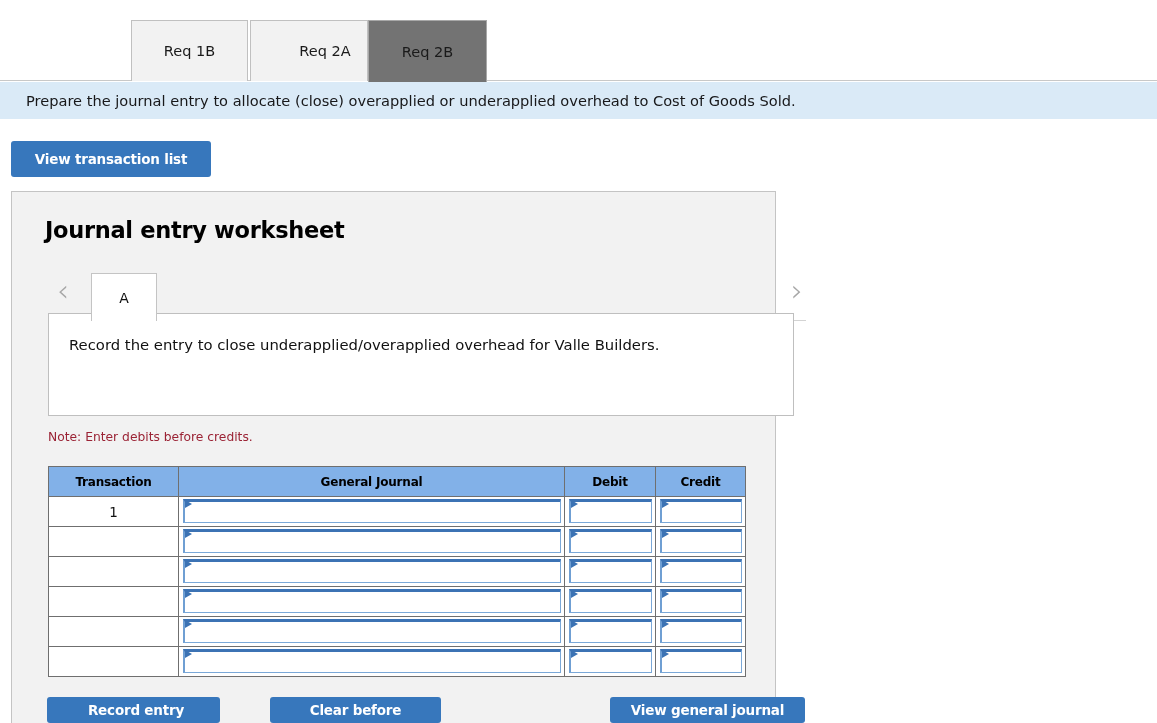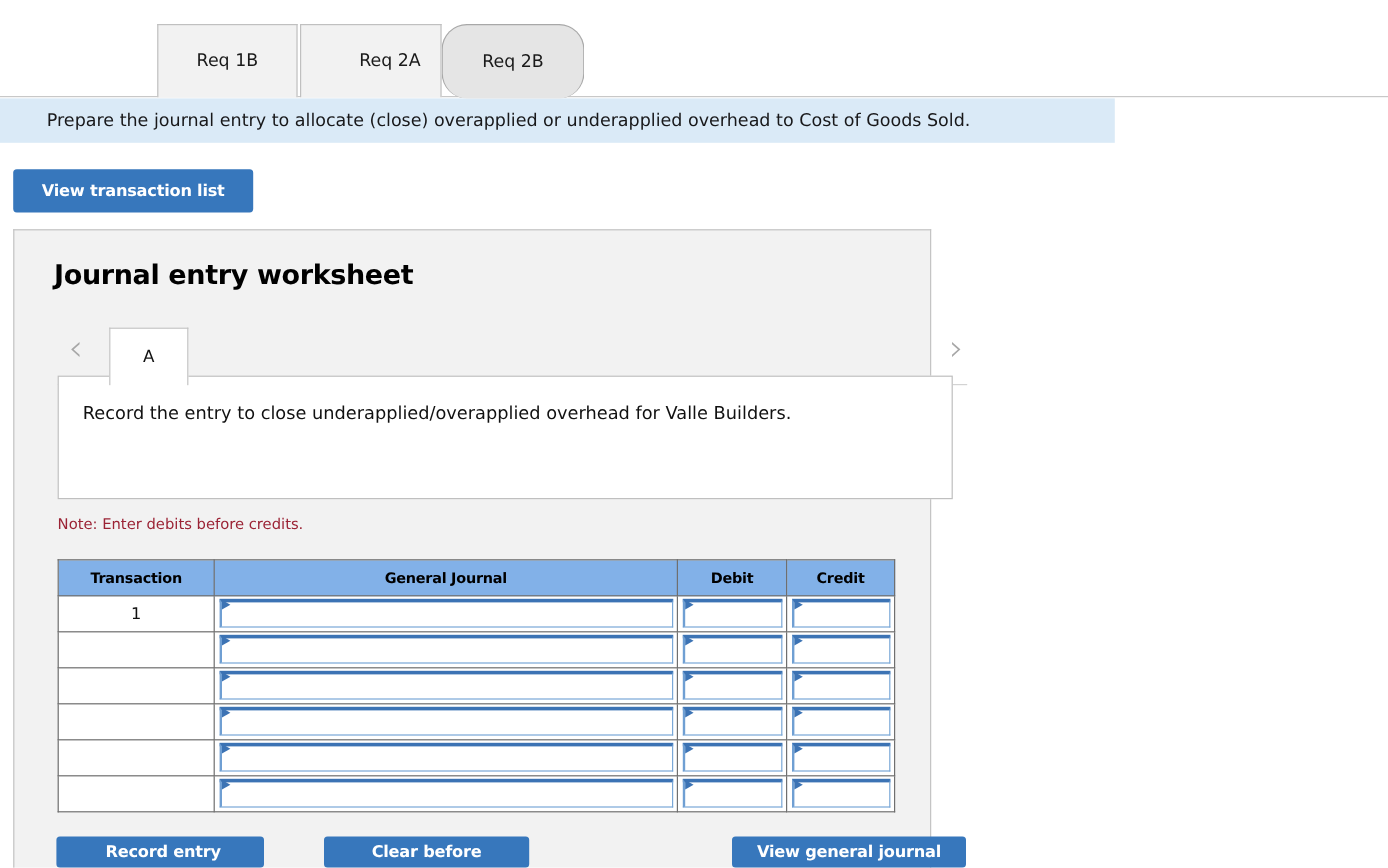--- a/index.html
+++ b/index.html
@@ -25,34 +25,33 @@
     position: absolute; top: 20px; height: 61px;
     border: 1px solid #c0c0c0;
     border-bottom: none;
     background: #f2f2f2;
     display: flex; align-items: center; justify-content: center;
     font-size: 14.5px; color: #1a1a1a;
     cursor: pointer;
     z-index: 1;
   }
   .tab.active {
-    background: #e5e5e5;
+    background: #737373;
     border-color: #a8a8a8;
     height: 62px;
     z-index: 3;
-    border-radius: 21px;
   }
 
   
   #instruction-bar {
     position: absolute; left: 0; top: 82px;
-    width: 929px; height: 37px;
+    width: 1157px; height: 37px;
     background: #daeaf7;
     display: flex; align-items: center;
-    padding-left: 39px;
+    padding-left: 26px;
     font-size: 14.6px; color: #18181a;
   }
 
   
   .btn-blue {
     background: #3777bc;
     color: #ffffff;
     border: none;
     border-radius: 3px;
     font-family: "DejaVu Sans", "Liberation Sans", sans-serif;

